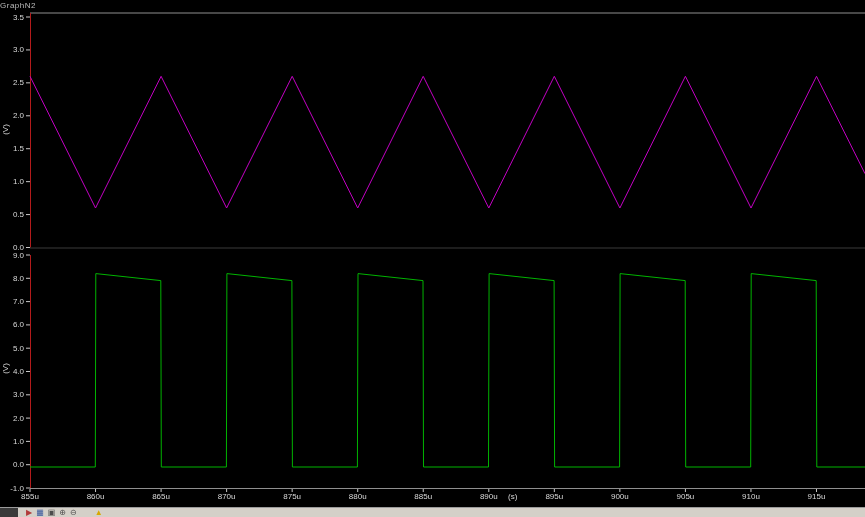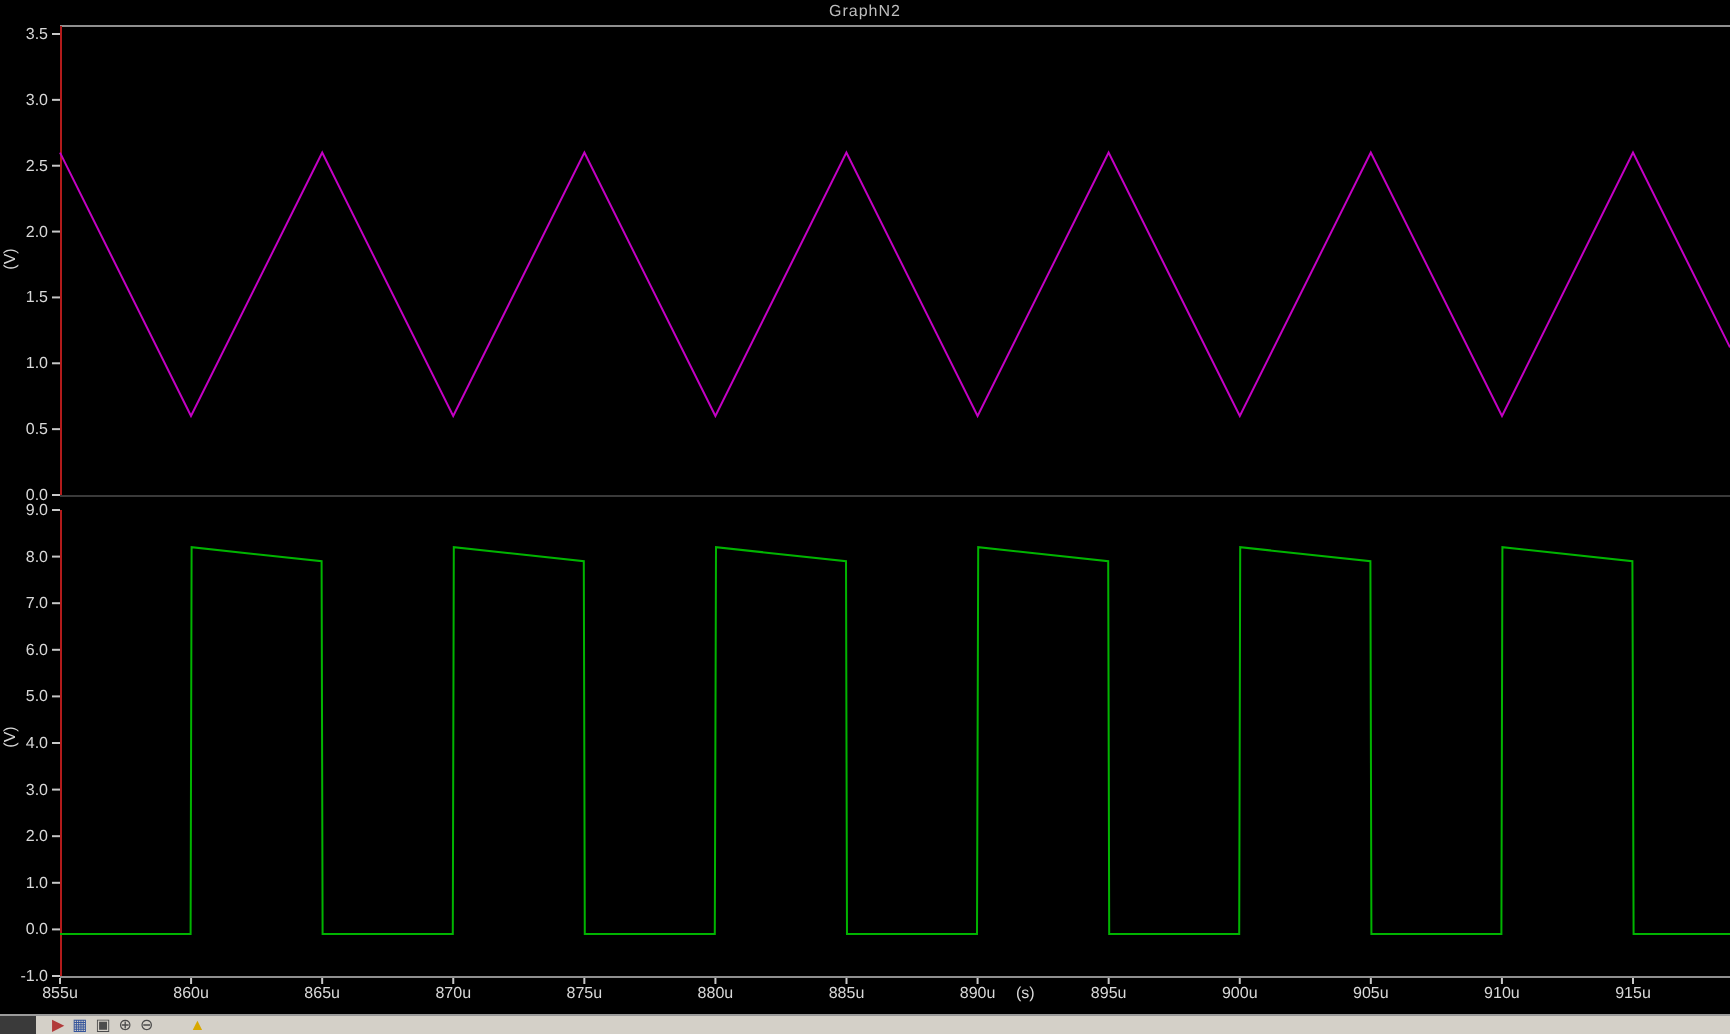--- a/index.html
+++ b/index.html
@@ -1,18 +1,18 @@
 <!DOCTYPE html>
 <html><head>
 <meta charset="utf-8">
 <style>
   html,body{margin:0;padding:0;background:#000;}
   .screen{position:relative;width:865px;height:517px;background:#000;overflow:hidden;
           font-family:"Liberation Sans",sans-serif;}
-  .title{position:absolute;top:1px;left:0;right:0;text-align:center;
+  .title{position:absolute;top:1px;left:0;right:0;
          font-size:8px;color:#bdbdbd;letter-spacing:0.5px;}
   .ylabel{position:absolute;font-size:8px;color:#d8d8d8;width:20px;text-align:center;
           transform:rotate(-90deg);transform-origin:center center;}
   .ylabel-top{left:-5px;top:125px;}
   .ylabel-bottom{left:-5px;top:364px;}
   .xlabel{position:absolute;top:492px;left:508px;font-size:8px;color:#d8d8d8;}
   #chart-svg{position:absolute;top:0;left:0;display:block;}
   #chart-svg text{fill:#d8d8d8;font-size:8px;font-family:"Liberation Sans",sans-serif;}
   .taskbar{position:absolute;left:0;top:507px;width:865px;height:10px;background:#d4d0c8;
            border-top:1px solid #9b9b9b;box-sizing:border-box;display:flex;align-items:center;

